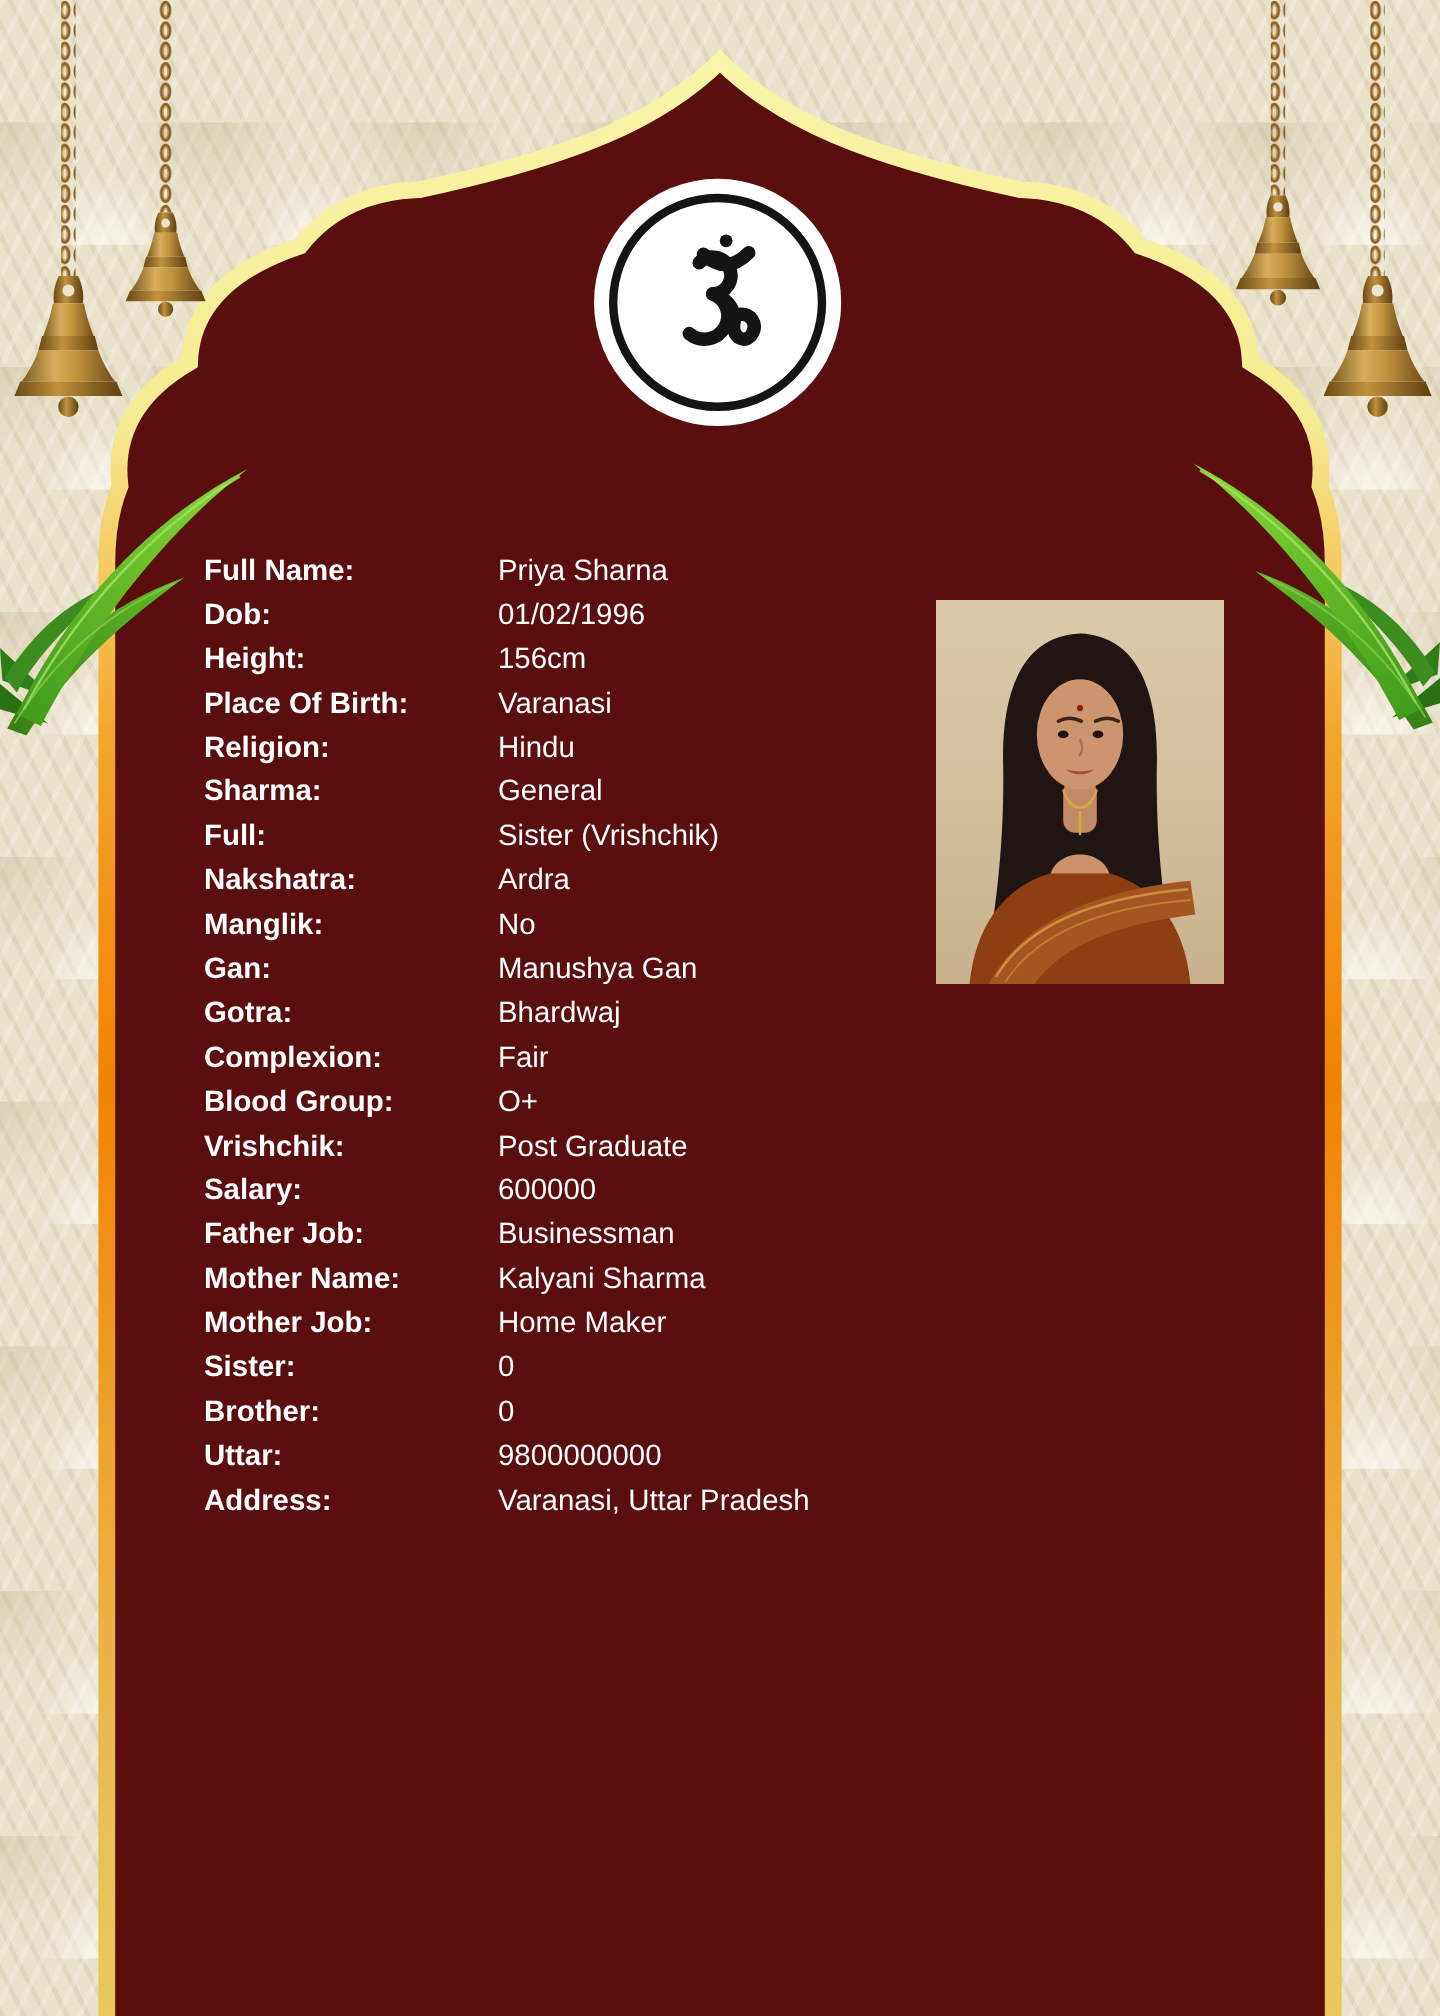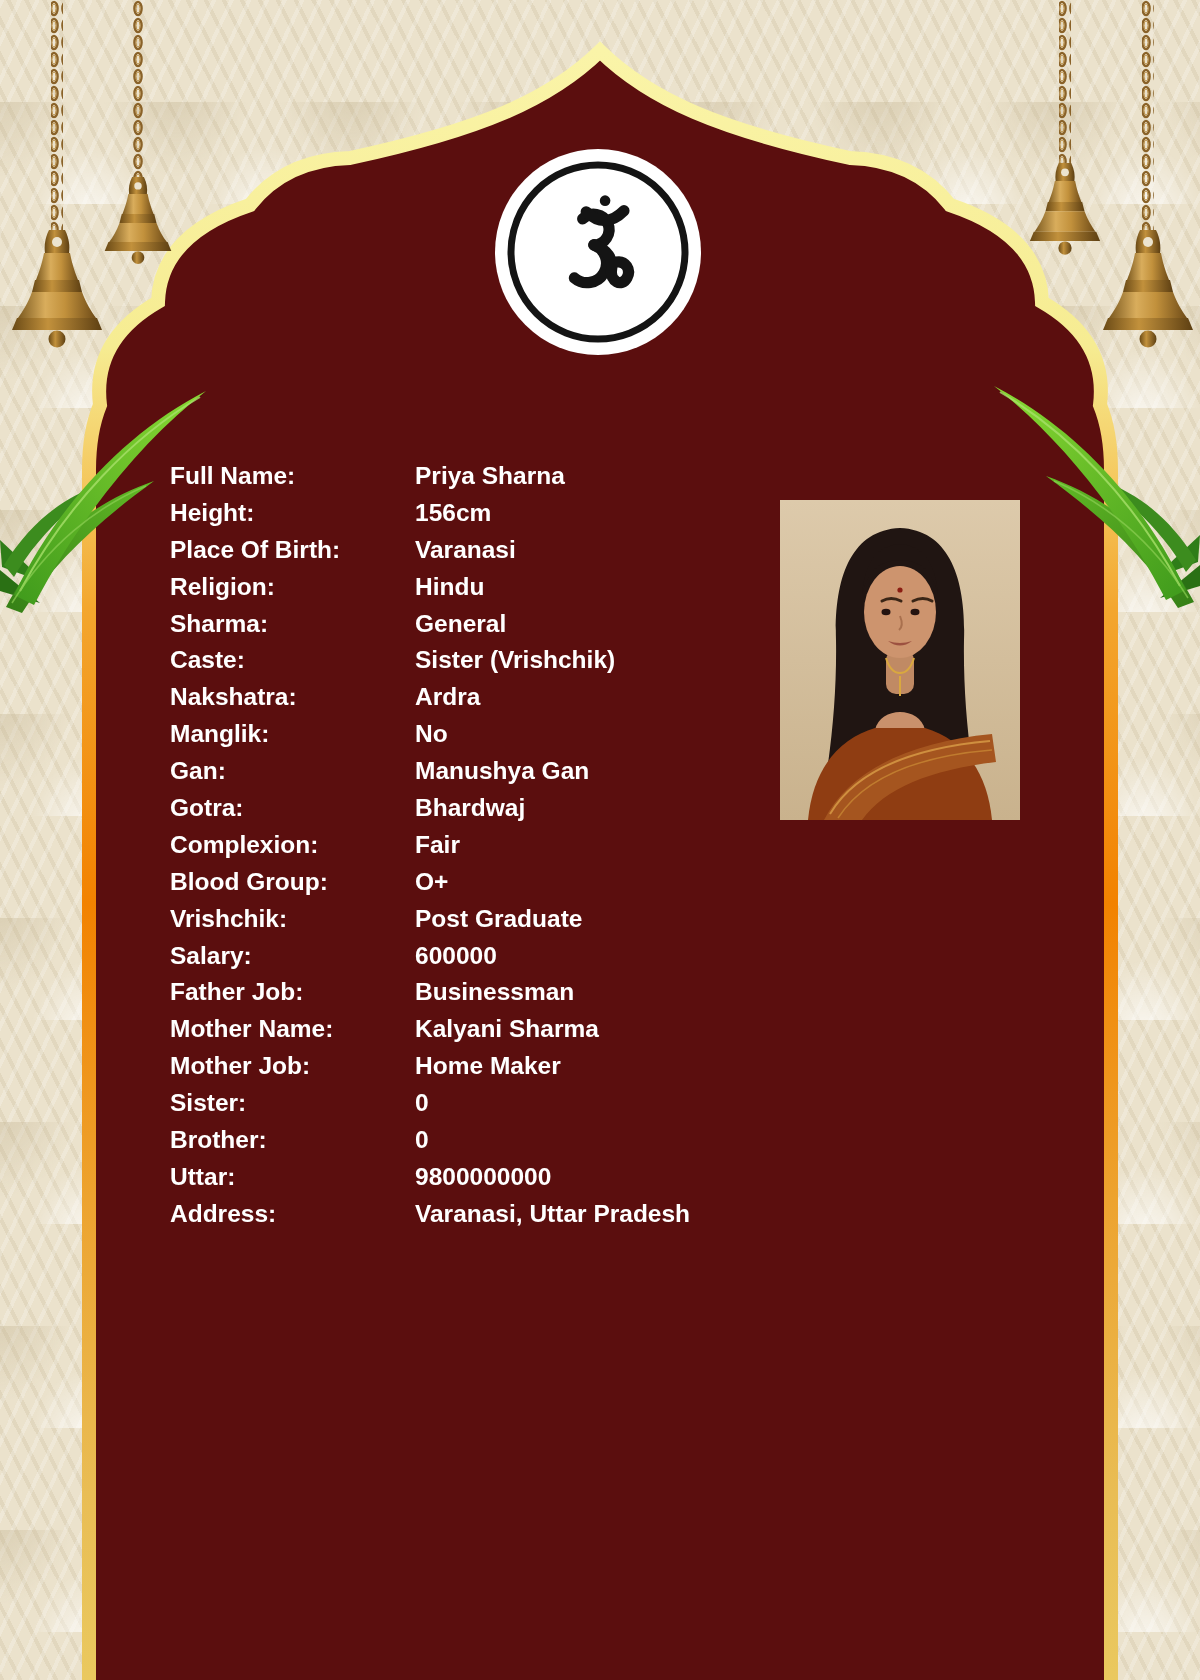--- a/index.html
+++ b/index.html
@@ -24,21 +24,21 @@
   .photo{
     position:absolute;left:780px;top:500px;width:240px;height:320px;overflow:hidden;
   }
 
   .bio{
     position:absolute;left:170px;top:458px;width:620px;
     color:#ffffff;font-size:24.5px;line-height:36.9px;
   }
   .row{display:flex;height:36.9px;align-items:flex-end;}
   .row .lbl{width:245px;font-weight:700;flex:0 0 245px;}
-  .row .val{font-weight:700;white-space:nowrap;}
+  .row .val{font-weight:400;white-space:nowrap;}
 
   .om-wrap{position:absolute;left:494px;top:148px;width:208px;height:208px;}
 </style>
 </head>
 <body>
 
 <div class="canvas">
 
   <div class="bg"></div>
 
@@ -101,37 +101,41 @@
       <path d="M120 176 L120 196" stroke="#d9a83f" stroke-width="2"></path>
     </svg>
   </div>
 
   <div class="bio">
     <div class="row">
         <span class="lbl">Full Name:</span>
         <span class="val">Priya Sharna</span>
       </div>
     <div class="row">
+        <span class="lbl">Dob:</span>
+        <span class="val">01/02/1996</span>
+      </div>
+    <div class="row">
         <span class="lbl">Height:</span>
         <span class="val">156cm</span>
       </div>
     <div class="row">
         <span class="lbl">Place Of Birth:</span>
         <span class="val">Varanasi</span>
       </div>
     <div class="row">
         <span class="lbl">Religion:</span>
         <span class="val">Hindu</span>
       </div>
     <div class="row">
         <span class="lbl">Sharma:</span>
         <span class="val">General</span>
       </div>
     <div class="row">
-        <span class="lbl">Caste:</span>
+        <span class="lbl">Full:</span>
         <span class="val">Sister (Vrishchik)</span>
       </div>
     <div class="row">
         <span class="lbl">Nakshatra:</span>
         <span class="val">Ardra</span>
       </div>
     <div class="row">
         <span class="lbl">Manglik:</span>
         <span class="val">No</span>
       </div>

